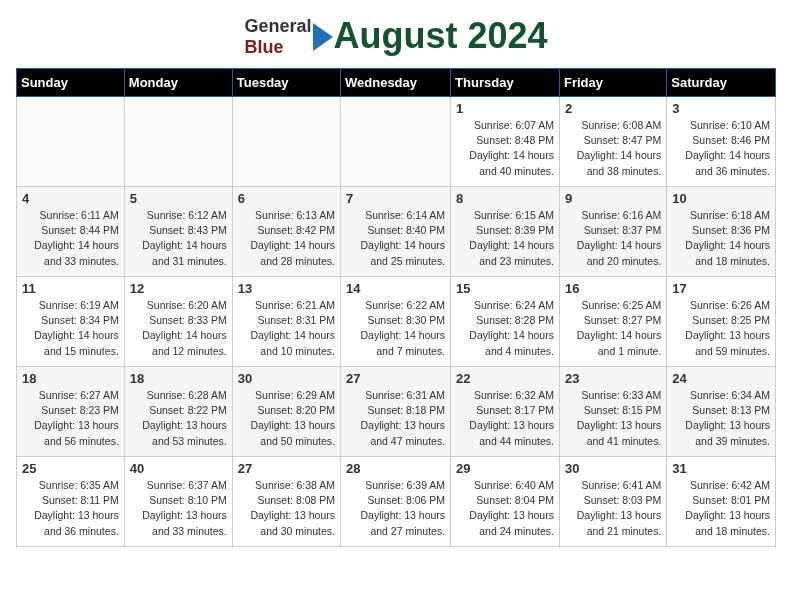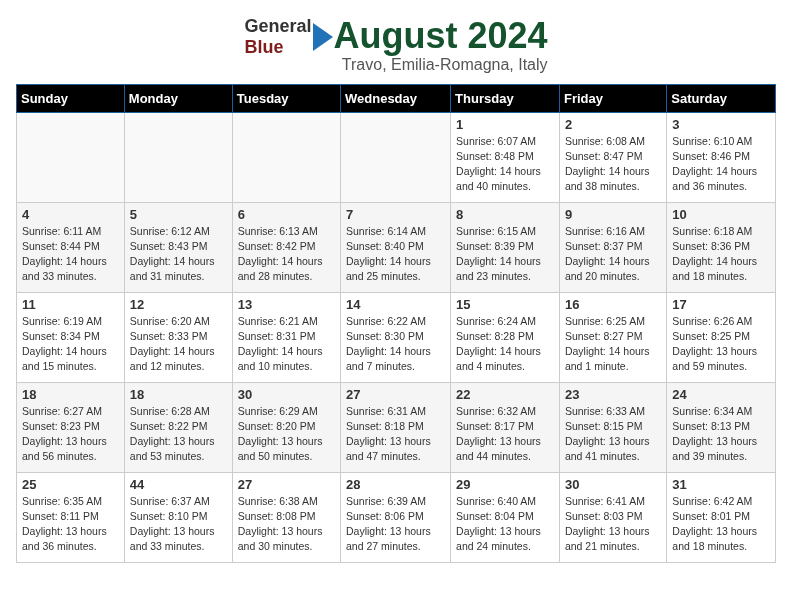--- a/index.html
+++ b/index.html
@@ -71,41 +71,41 @@
       background: #f5f5f5;
     }
     .day-number {
       font-weight: bold;
       font-size: 13px;
       margin-bottom: 2px;
       display: block;
     }
     .day-info {
       line-height: 1.45;
+      text-align: right;
     }
     td.empty {
       background: #f9f9f9;
     }
   </style>
 </head>
 <body>
 
 <div class="header">
   <div class="logo">
     <div class="logo-text">
       <span class="logo-general">General</span>
       <span class="logo-blue">Blue</span>
     </div>
     <svg class="logo-icon" viewBox="0 0 20 28" fill="none" xmlns="http://www.w3.org/2000/svg">
       <polygon points="0,0 20,14 0,28" fill="#2272b8"></polygon>
     </svg>
   </div>
   <div class="title-block">
     <div class="month-year">August 2024</div>
-    <div class="location">Travo, Emilia-Romagna, Italy</div>
   </div>
 </div>
 
 <table>
   <thead>
     <tr>
     <th>Sunday</th>
         <th>Monday</th>
         <th>Tuesday</th>
         <th>Wednesday</th>
@@ -222,21 +222,21 @@
           <span class="day-number">24</span>
           <div class="day-info">Sunrise: 6:34 AM<br>Sunset: 8:13 PM<br>Daylight: 13 hours and 39 minutes.</div>
         </td>
       </tr>
       <tr>
         <td>
           <span class="day-number">25</span>
           <div class="day-info">Sunrise: 6:35 AM<br>Sunset: 8:11 PM<br>Daylight: 13 hours and 36 minutes.</div>
         </td>
         <td>
-          <span class="day-number">44</span>
+          <span class="day-number">40</span>
           <div class="day-info">Sunrise: 6:37 AM<br>Sunset: 8:10 PM<br>Daylight: 13 hours and 33 minutes.</div>
         </td>
         <td>
           <span class="day-number">27</span>
           <div class="day-info">Sunrise: 6:38 AM<br>Sunset: 8:08 PM<br>Daylight: 13 hours and 30 minutes.</div>
         </td>
         <td>
           <span class="day-number">28</span>
           <div class="day-info">Sunrise: 6:39 AM<br>Sunset: 8:06 PM<br>Daylight: 13 hours and 27 minutes.</div>
         </td>

